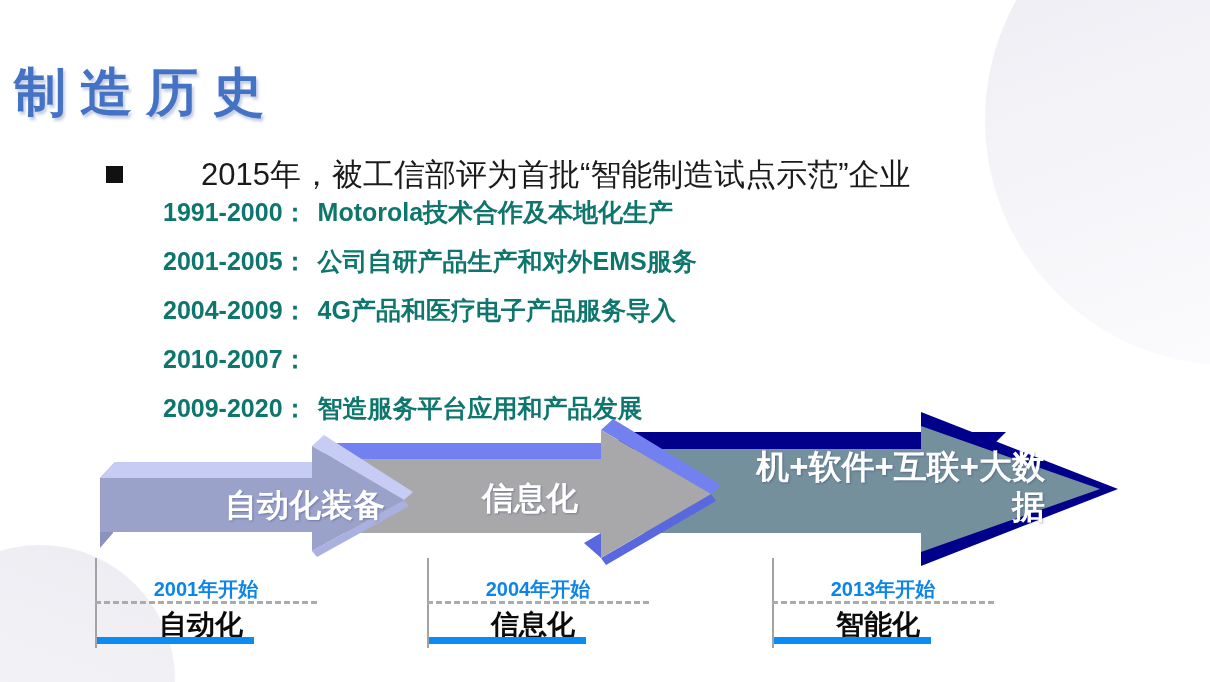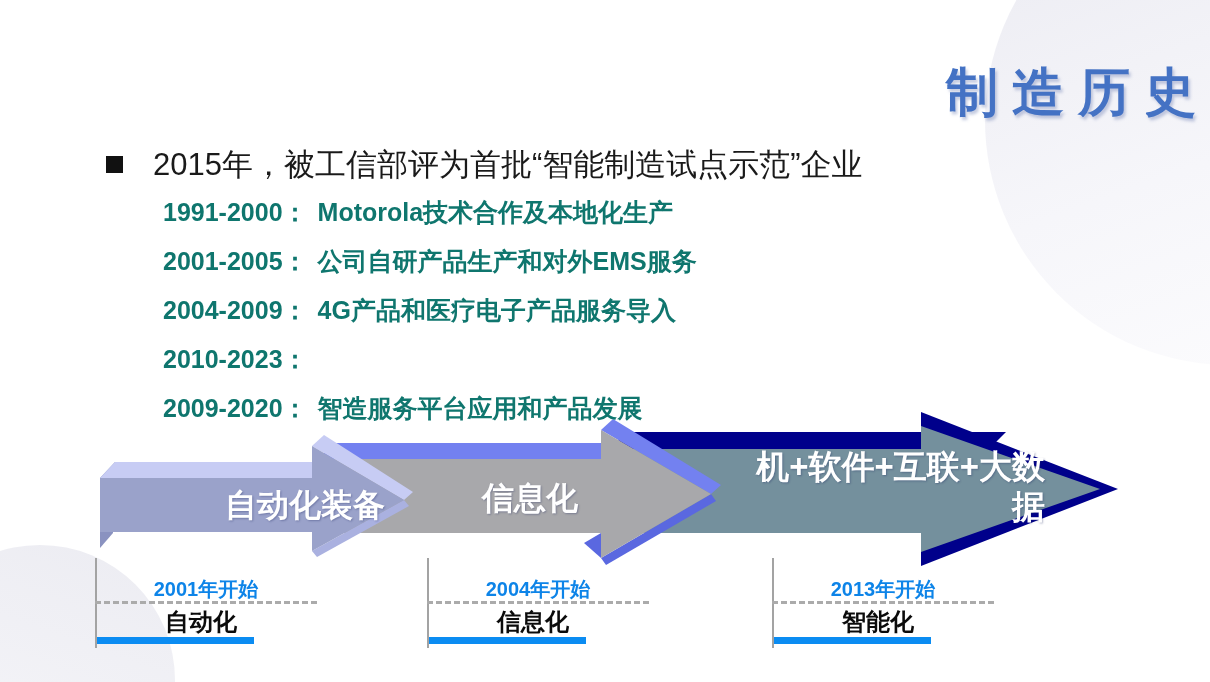--- a/index.html
+++ b/index.html
@@ -6,25 +6,25 @@
   .slide{
     position:relative;width:1210px;height:682px;overflow:hidden;background:#ffffff;
     font-family:"Liberation Sans","DejaVu Sans",sans-serif;
   }
   .decor-circle{position:absolute;border-radius:50%;z-index:0;}
   .circle-tr{left:985px;top:-125px;width:490px;height:490px;
     background:linear-gradient(160deg,#eaeaf1 0%,#f6f6fa 55%,#fdfdfe 100%);}
   .circle-bl{left:-95px;top:545px;width:270px;height:270px;
     background:linear-gradient(20deg,#f7f7fa 0%,#ececf2 100%);}
   .title{
-    position:absolute;top:58px;left:0;width:100%;text-align:right;z-index:2;
+    position:absolute;top:58px;left:0;width:100%;text-align:left;z-index:2;
     font-size:52px;font-weight:bold;color:#4472c4;letter-spacing:14px;text-indent:14px;
     text-shadow:2px 3px 3px rgba(90,110,170,0.35);
   }
-  .bullet-row{position:absolute;left:106px;top:146px;display:flex;z-index:2;}
+  .bullet-row{position:absolute;left:106px;top:156px;display:flex;z-index:2;gap:48px;}
   .bullet-square{width:17px;height:17px;background:#111;margin-top:10px;flex:0 0 auto;}
   .bullet-text{margin-left:30px;font-size:31px;line-height:38px;color:#1a1a1a;}
   .timeline{position:absolute;left:163px;top:188px;z-index:2;}
   .timeline-row{display:flex;height:49px;line-height:49px;font-size:25px;font-weight:bold;color:#0f766e;}
   .timeline-row .period{margin-right:10px;white-space:nowrap;}
   .arrow-svg{position:absolute;left:0;top:0;z-index:1;}
   .arrow-label{
     position:absolute;z-index:2;color:#fff;font-weight:bold;
     text-shadow:1px 1px 2px rgba(20,30,90,0.30);
   }
@@ -32,21 +32,21 @@
   .arrow-label-2{left:380px;top:477px;width:300px;text-align:center;font-size:32px;}
   .arrow-label-3{left:700px;top:447px;width:345px;text-align:right;font-size:33px;line-height:40px;}
   .milestone{position:absolute;top:556px;width:222px;height:100px;z-index:2;}
   .milestone-1{left:95px;padding-left:44px;} .milestone-2{left:427px;} .milestone-3{left:772px;}
   .milestone .tick{position:absolute;left:0;top:2px;width:2px;height:90px;background:#a3a3a3;}
   .milestone .year{position:absolute;left:0;top:20px;width:222px;text-align:center;
     font-size:20px;font-weight:bold;color:#0d84e8;}
   .milestone .dash{position:absolute;left:0;top:45px;width:222px;height:0;
     border-top:3px dashed #ababab;}
   .milestone .mlabel{position:absolute;left:0;top:50px;width:212px;text-align:center;
-    font-size:24px;font-weight:bold;color:#0b0b0b;}
+    font-size:28px;font-weight:bold;color:#0b0b0b;}
   .milestone .bar{position:absolute;left:2px;top:81px;width:157px;height:7px;background:#0b8cf2;}
 </style>
 </head>
 <body>
 
 <div class="slide">
 
   <div class="decor-circle circle-tr"></div>
   <div class="decor-circle circle-bl"></div>
 
@@ -64,21 +64,21 @@
     </div>
     <div class="timeline-row">
       <span class="period">2001-2005：</span>
       <span class="event">公司自研产品生产和对外EMS服务</span>
     </div>
     <div class="timeline-row">
       <span class="period">2004-2009：</span>
       <span class="event">4G产品和医疗电子产品服务导入</span>
     </div>
     <div class="timeline-row">
-      <span class="period">2010-2023：</span>
+      <span class="period">2010-2007：</span>
     </div>
     <div class="timeline-row">
       <span class="period">2009-2020：</span>
       <span class="event">智造服务平台应用和产品发展</span>
     </div>
   </div>
 
   <svg class="arrow-svg" width="1210" height="682" viewBox="0 0 1210 682">
 
     <g>

